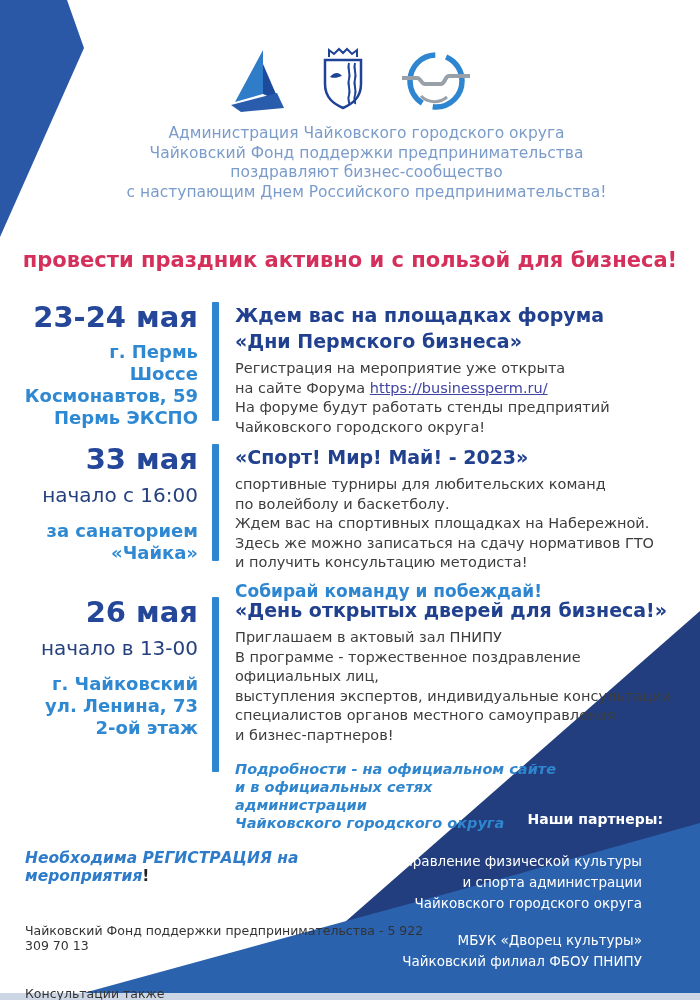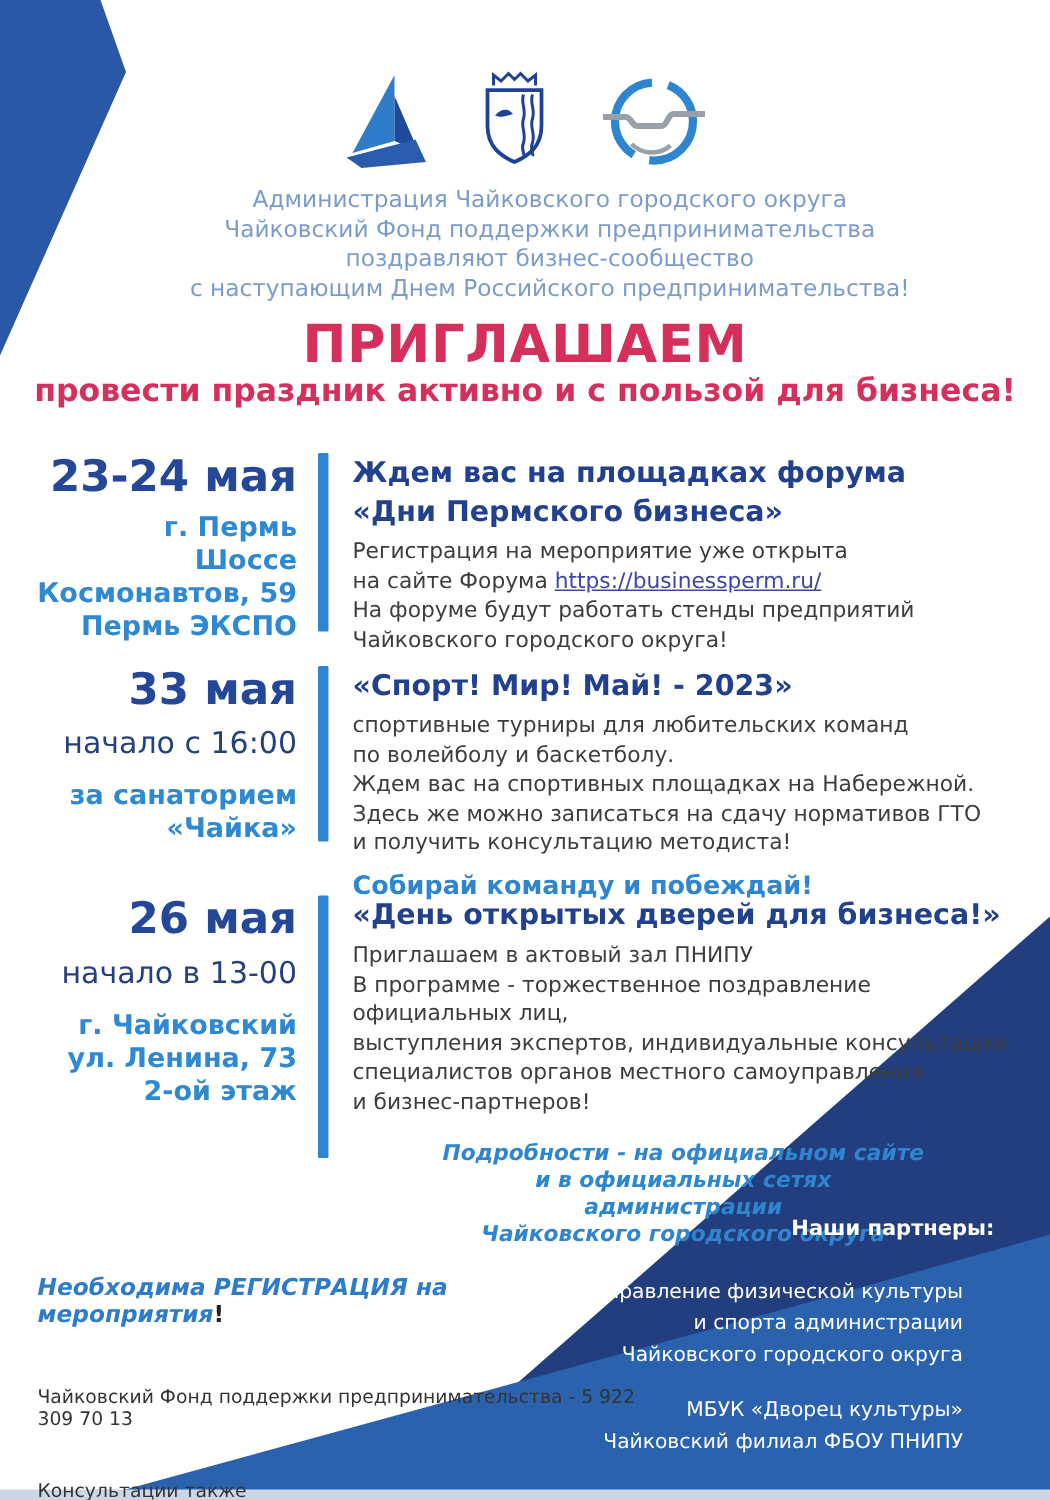--- a/index.html
+++ b/index.html
@@ -20,21 +20,21 @@
   .vbar{width:7px;background:#2e86d0;flex-shrink:0;border-radius:1px;}
   .ev-right{flex:1;padding-left:16px;}
   .ev-date{font-size:29px;font-weight:800;color:#25479a;line-height:1.1;}
   .ev-time{font-size:20px;color:#25407e;margin-top:7px;}
   .ev-place{font-size:18px;font-weight:700;color:#2f89d2;line-height:22px;margin-top:7px;}
   .ev-place.gap{margin-top:13px;}
   .ev-title{font-size:19px;font-weight:800;color:#21418f;line-height:26px;}
   .ev-body{font-size:14.5px;color:#3d3d3d;line-height:19.5px;margin-top:5px;}
   .link{color:#4145a3;text-decoration:underline;}
   .cta{font-size:17px;font-weight:800;color:#2e86d0;margin-top:8px;}
-  .note{font-size:14.5px;font-style:italic;font-weight:700;color:#2f86ce;line-height:18px;margin-top:15px;text-align:center;}
+  .note{font-size:14.5px;font-style:italic;font-weight:700;color:#2f86ce;line-height:18px;margin-top:15px;}
   
   .registration{position:absolute;left:25px;top:849px;width:400px;}
   .reg-title{font-size:15.5px;font-weight:800;font-style:italic;color:#2e7cc9;}
   .reg-title .excl{color:#222;font-style:normal;}
   .reg-lines{margin-top:6px;font-size:12.5px;line-height:15.8px;color:#333;white-space:pre-wrap;}
   
   .partners{position:absolute;right:37px;top:811px;width:330px;text-align:right;color:#ffffff;}
   .partners-heading{font-size:14px;font-weight:700;}
   .partners-group{font-size:13.5px;line-height:21px;margin-top:24px;margin-right:21px;}
   .partners-group.second{margin-top:16px;}
@@ -71,21 +71,20 @@
     </svg>
   </div>
 
   <div class="header-text">
     <div>Администрация Чайковского городского округа</div>
     <div>Чайковский Фонд поддержки предпринимательства</div>
     <div>поздравляют бизнес-сообщество</div>
     <div>с наступающим Днем Российского предпринимательства!</div>
   </div>
 
-  <div class="main-title">ПРИГЛАШАЕМ</div>
   <div class="sub-title">провести праздник активно и с пользой для бизнеса!</div>
 
   <div class="event" style="top:302px;">
     <div class="ev-left">
       <div class="ev-date">23-24 мая</div>
       <div class="ev-place">
         <div>г. Пермь</div>
         <div>Шоссе Космонавтов, 59</div>
         <div>Пермь ЭКСПО</div>
       </div>

